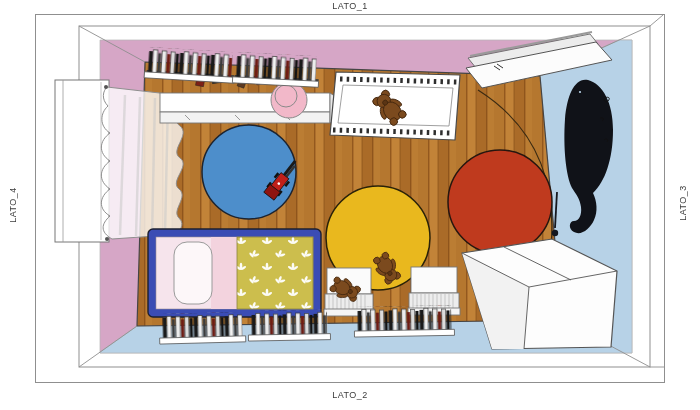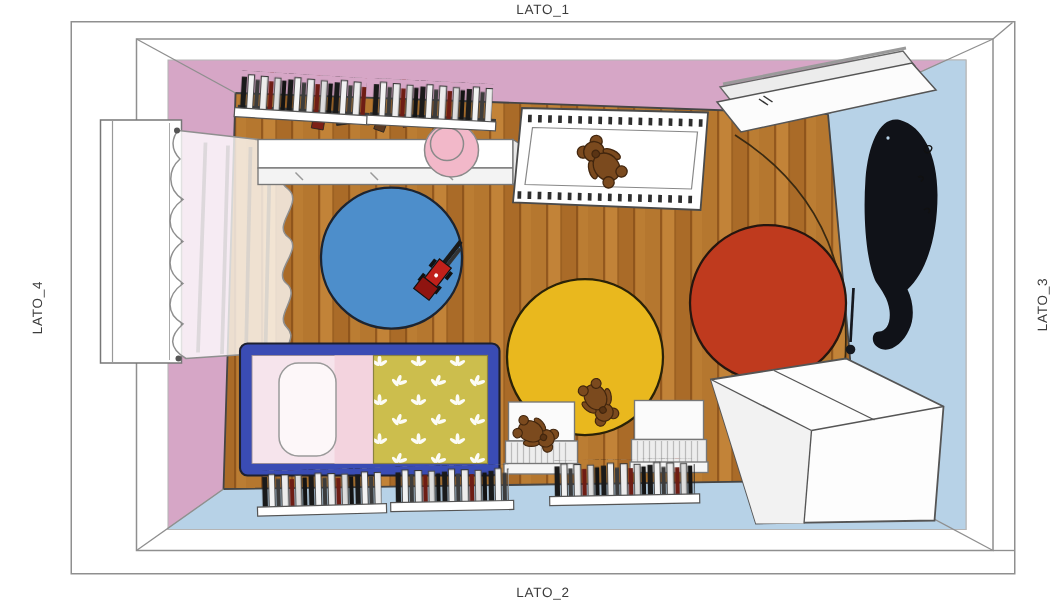--- a/index.html
+++ b/index.html
@@ -1,17 +1,17 @@
 <!DOCTYPE html>
 <html style="--wall-pink: #d6a6c6; --wall-blue: #b7d2e7; --floor-wood: #b2702c; --rug-blue: #4d8ecb; --rug-yellow: #e9b81e; --rug-red: #bf3a1e; --bed-frame-blue: #3a4cb4; --duvet-olive: #ccbe4d; --pillow-pink: #f6e4ec; --sheet-pink: #f3d3de; --pouf-pink: #f2b8c9; --bear-brown: #7b4a1e; --whale-black: #101218; --toy-red: #c0201a; --furniture-white: #fdfdfd; --outline-gray: #8a8a8a;"><head>
 <meta charset="utf-8">
 <style>
   html,body{margin:0;padding:0;background:#ffffff;}
   body{width:700px;height:410px;overflow:hidden;}
-  #stage{position:relative;width:632px;height:410px;margin-left:12px;}
+  #stage{position:relative;width:632px;height:410px;}
   svg{display:block;}
   text{font-family:"Liberation Sans","DejaVu Sans",sans-serif;font-size:9px;fill:#3c3c3c;letter-spacing:.5px;}
 </style>
 </head>
 <body>
 
 <div id="stage">
 <svg width="700" height="410" viewBox="0 0 700 410">
   <defs>
     <pattern id="wood" width="38" height="300" patternUnits="userSpaceOnUse">

